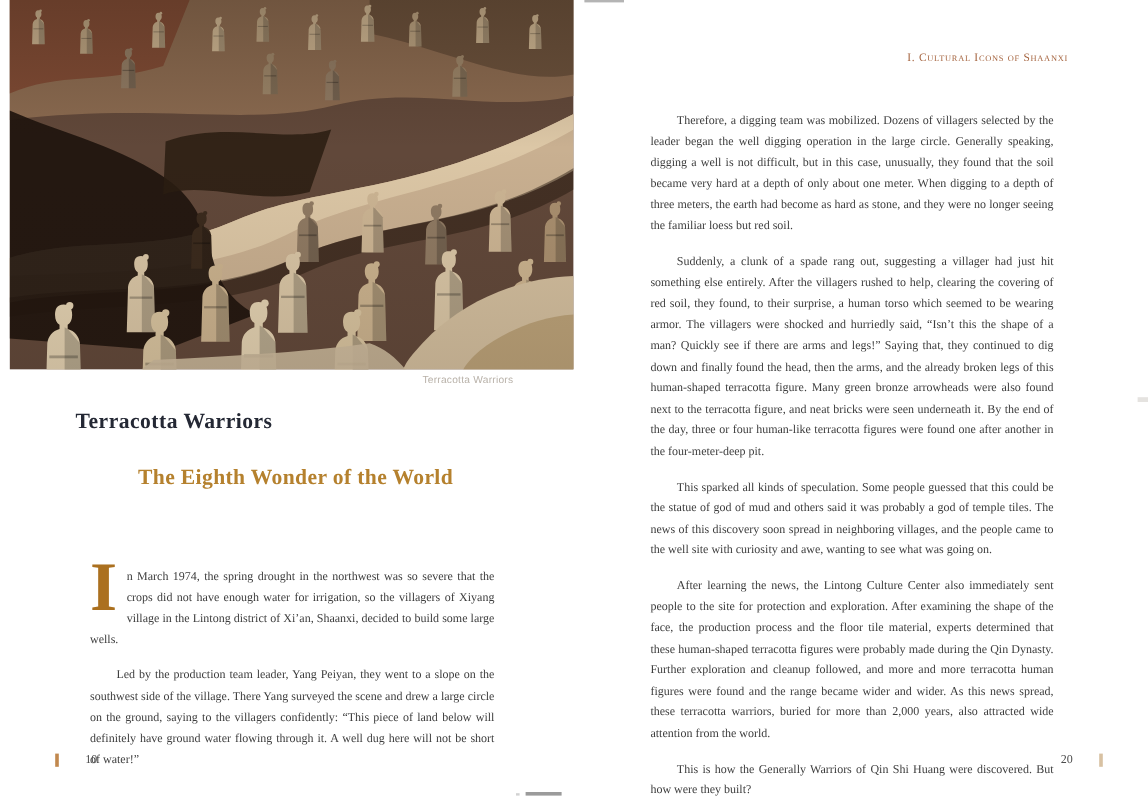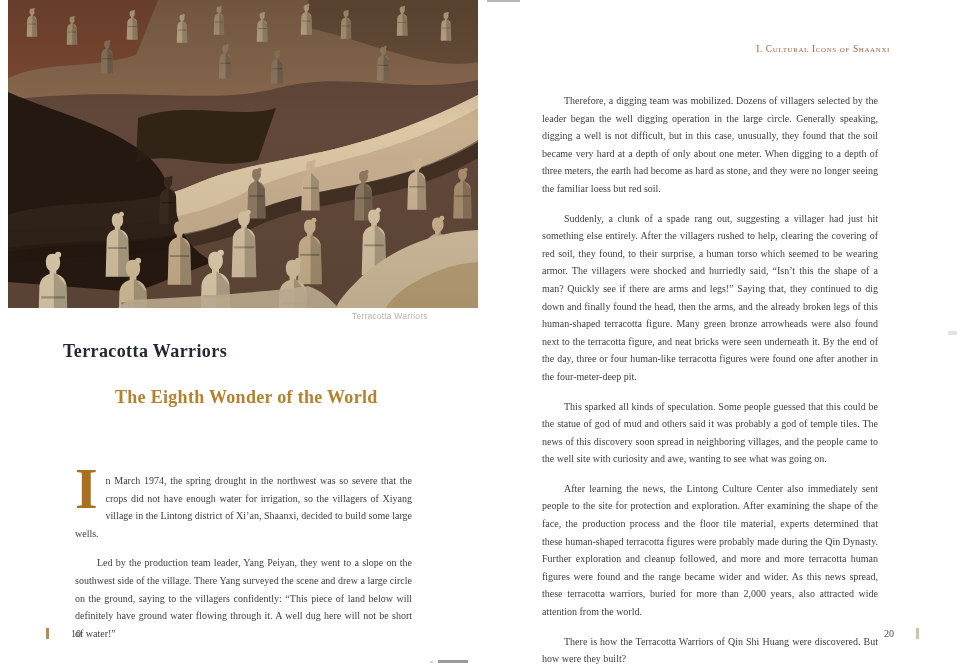--- a/index.html
+++ b/index.html
@@ -154,21 +154,21 @@
     <p>Led by the production team leader, Yang Peiyan, they went to a slope on the southwest side of the village. There Yang surveyed the scene and drew a large circle on the ground, saying to the villagers confidently: “This piece of land below will definitely have ground water flowing through it. A well dug here will not be short of water!”</p>
   </div>
 
   <div class="abs chapter-header">I. Cultural Icons of Shaanxi</div>
 
   <div class="abs body-col right-col">
     <p>Therefore, a digging team was mobilized. Dozens of villagers selected by the leader began the well digging operation in the large circle. Generally speaking, digging a well is not difficult, but in this case, unusually, they found that the soil became very hard at a depth of only about one meter. When digging to a depth of three meters, the earth had become as hard as stone, and they were no longer seeing the familiar loess but red soil.</p>
     <p>Suddenly, a clunk of a spade rang out, suggesting a villager had just hit something else entirely. After the villagers rushed to help, clearing the covering of red soil, they found, to their surprise, a human torso which seemed to be wearing armor. The villagers were shocked and hurriedly said, “Isn’t this the shape of a man? Quickly see if there are arms and legs!” Saying that, they continued to dig down and finally found the head, then the arms, and the already broken legs of this human-shaped terracotta figure. Many green bronze arrowheads were also found next to the terracotta figure, and neat bricks were seen underneath it. By the end of the day, three or four human-like terracotta figures were found one after another in the four-meter-deep pit.</p>
     <p>This sparked all kinds of speculation. Some people guessed that this could be the statue of god of mud and others said it was probably a god of temple tiles. The news of this discovery soon spread in neighboring villages, and the people came to the well site with curiosity and awe, wanting to see what was going on.</p>
     <p>After learning the news, the Lintong Culture Center also immediately sent people to the site for protection and exploration. After examining the shape of the face, the production process and the floor tile material, experts determined that these human-shaped terracotta figures were probably made during the Qin Dynasty. Further exploration and cleanup followed, and more and more terracotta human figures were found and the range became wider and wider. As this news spread, these terracotta warriors, buried for more than 2,000 years, also attracted wide attention from the world.</p>
-    <p>There is how the Terracotta Warriors of Qin Shi Huang were discovered. But how were they built?</p>
+    <p>This is how the Generally Warriors of Qin Shi Huang were discovered. But how were they built?</p>
   </div>
 
   <div class="abs pagenum pagenum-left">
     <span class="pn-bar pn-bar-left"></span>
     <span>10</span>
   </div>
   <div class="abs pagenum pagenum-right">
     <span>20</span>
     <span class="pn-bar pn-bar-right"></span>
   </div>

